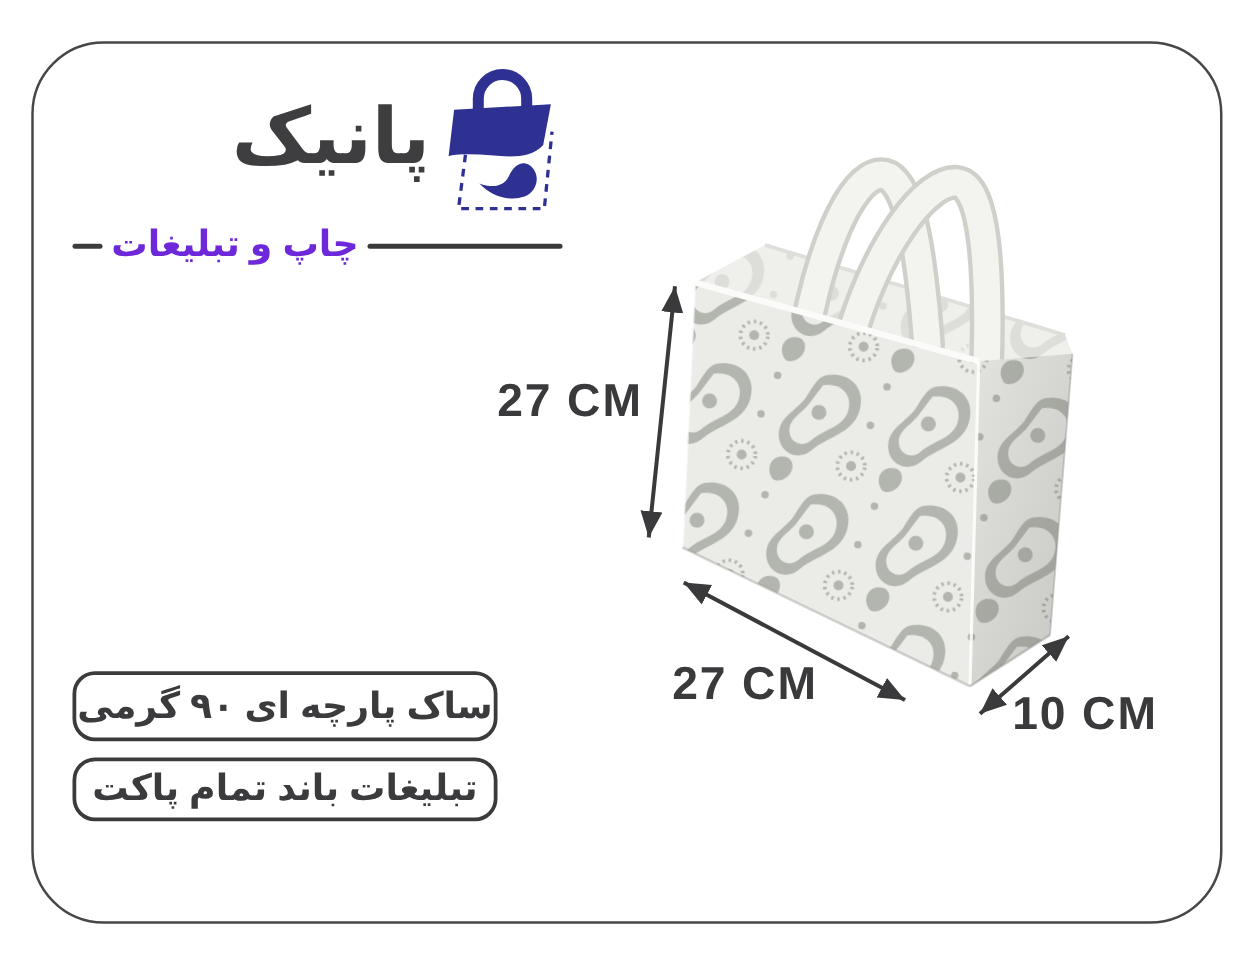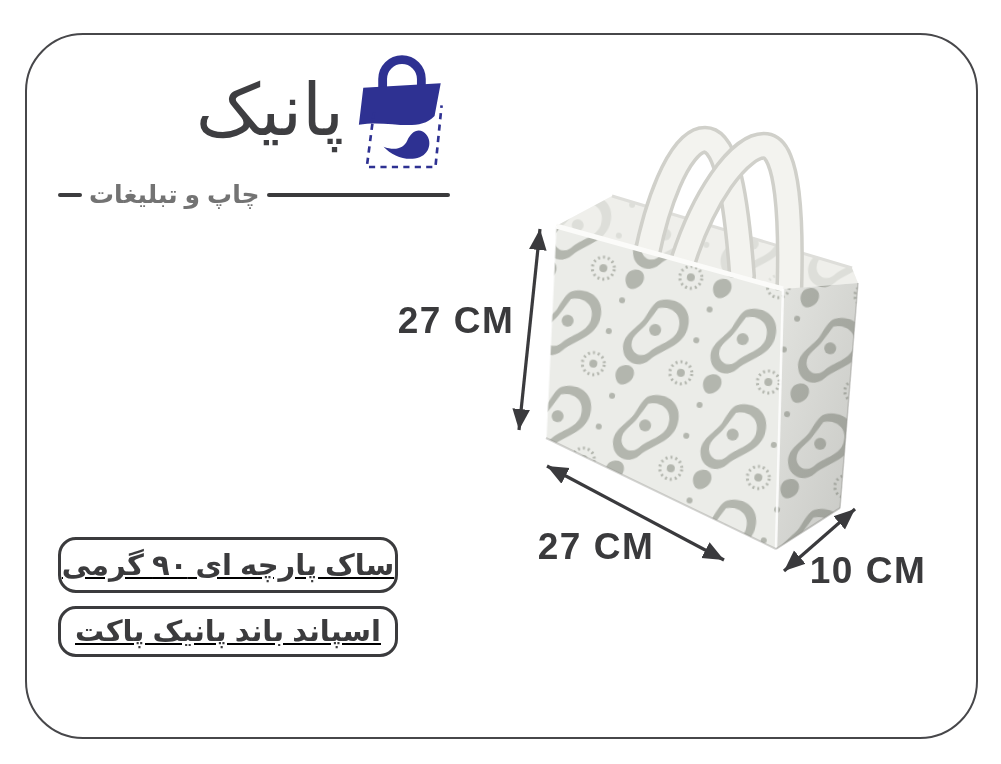--- a/index.html
+++ b/index.html
@@ -14,45 +14,45 @@
     position:absolute;left:25px;top:33px;width:949px;height:702px;
     border:2px solid #47474a;border-radius:58px;background:transparent;
   }
   
   .logo{position:absolute;left:58px;top:44px;width:400px;}
   .brand-row{
     display:flex;direction:rtl;align-items:center;justify-content:flex-start;
     gap:2px;height:132px;
   }
   .brand-word{
-    font-size:72px;font-weight:normal;color:#3e3e41;line-height:1;
+    font-size:62px;font-weight:bold;color:#3e3e41;line-height:1;
     letter-spacing:-2px;white-space:nowrap;
   }
   .brand-icon{width:112px;height:132px;flex:0 0 auto;position:relative;top:-2px;}
   .tagline-row{
     display:flex;align-items:center;gap:7px;margin-top:6px;width:392px;
   }
   .tagline-dash{width:24px;height:4px;background:#3c3c3e;border-radius:2px;flex:0 0 auto;}
   .tagline-text{
-    font-size:25px;font-weight:bold;color:#737373;direction:rtl;
+    font-size:29px;font-weight:bold;color:#6d28d9;direction:rtl;
     white-space:nowrap;line-height:1;flex:0 0 auto;
   }
   .tagline-line{flex:1 1 auto;height:4px;background:#3a3a3c;border-radius:2px;}
   
   .scene{position:absolute;left:0;top:0;width:1001px;height:764px;}
   .dim-label{
     font-family:"Liberation Sans","DejaVu Sans",sans-serif;
     font-weight:bold;letter-spacing:1.5px;
   }
   
   .pill{
     position:absolute;left:58px;width:340px;
     border:3px solid #3b3b3d;border-radius:18px;background:#ffffff;
     display:flex;align-items:center;justify-content:center;
-    direction:rtl;box-sizing:border-box;text-decoration:underline;
+    direction:rtl;box-sizing:border-box;
   }
   .pill-1{top:537px;height:56px;}
   .pill-2{top:606px;height:51px;}
   .pill-text{
     font-size:29px;font-weight:bold;color:#3b3b3d;line-height:1;
     white-space:nowrap;padding:0 10px;
   }
 </style>
 </head>
 <body>
@@ -141,16 +141,16 @@
 
     <text class="dim-label" x="456" y="333" font-size="37" fill="#3a3a3c" text-anchor="middle">27 CM</text>
     <text class="dim-label" x="596" y="559" font-size="37" fill="#3a3a3c" text-anchor="middle">27 CM</text>
     <text class="dim-label" x="868" y="583" font-size="37" fill="#3a3a3c" text-anchor="middle">10 CM</text>
   </svg>
 
   <div class="pill pill-1">
     <span class="pill-text">ساک پارچه ای ۹۰ گرمی</span>
   </div>
   <div class="pill pill-2">
-    <span class="pill-text">اسپاند باند پانیک پاکت</span>
+    <span class="pill-text">تبلیغات باند تمام پاکت</span>
   </div>
 
 </div>
 
 </body></html>

